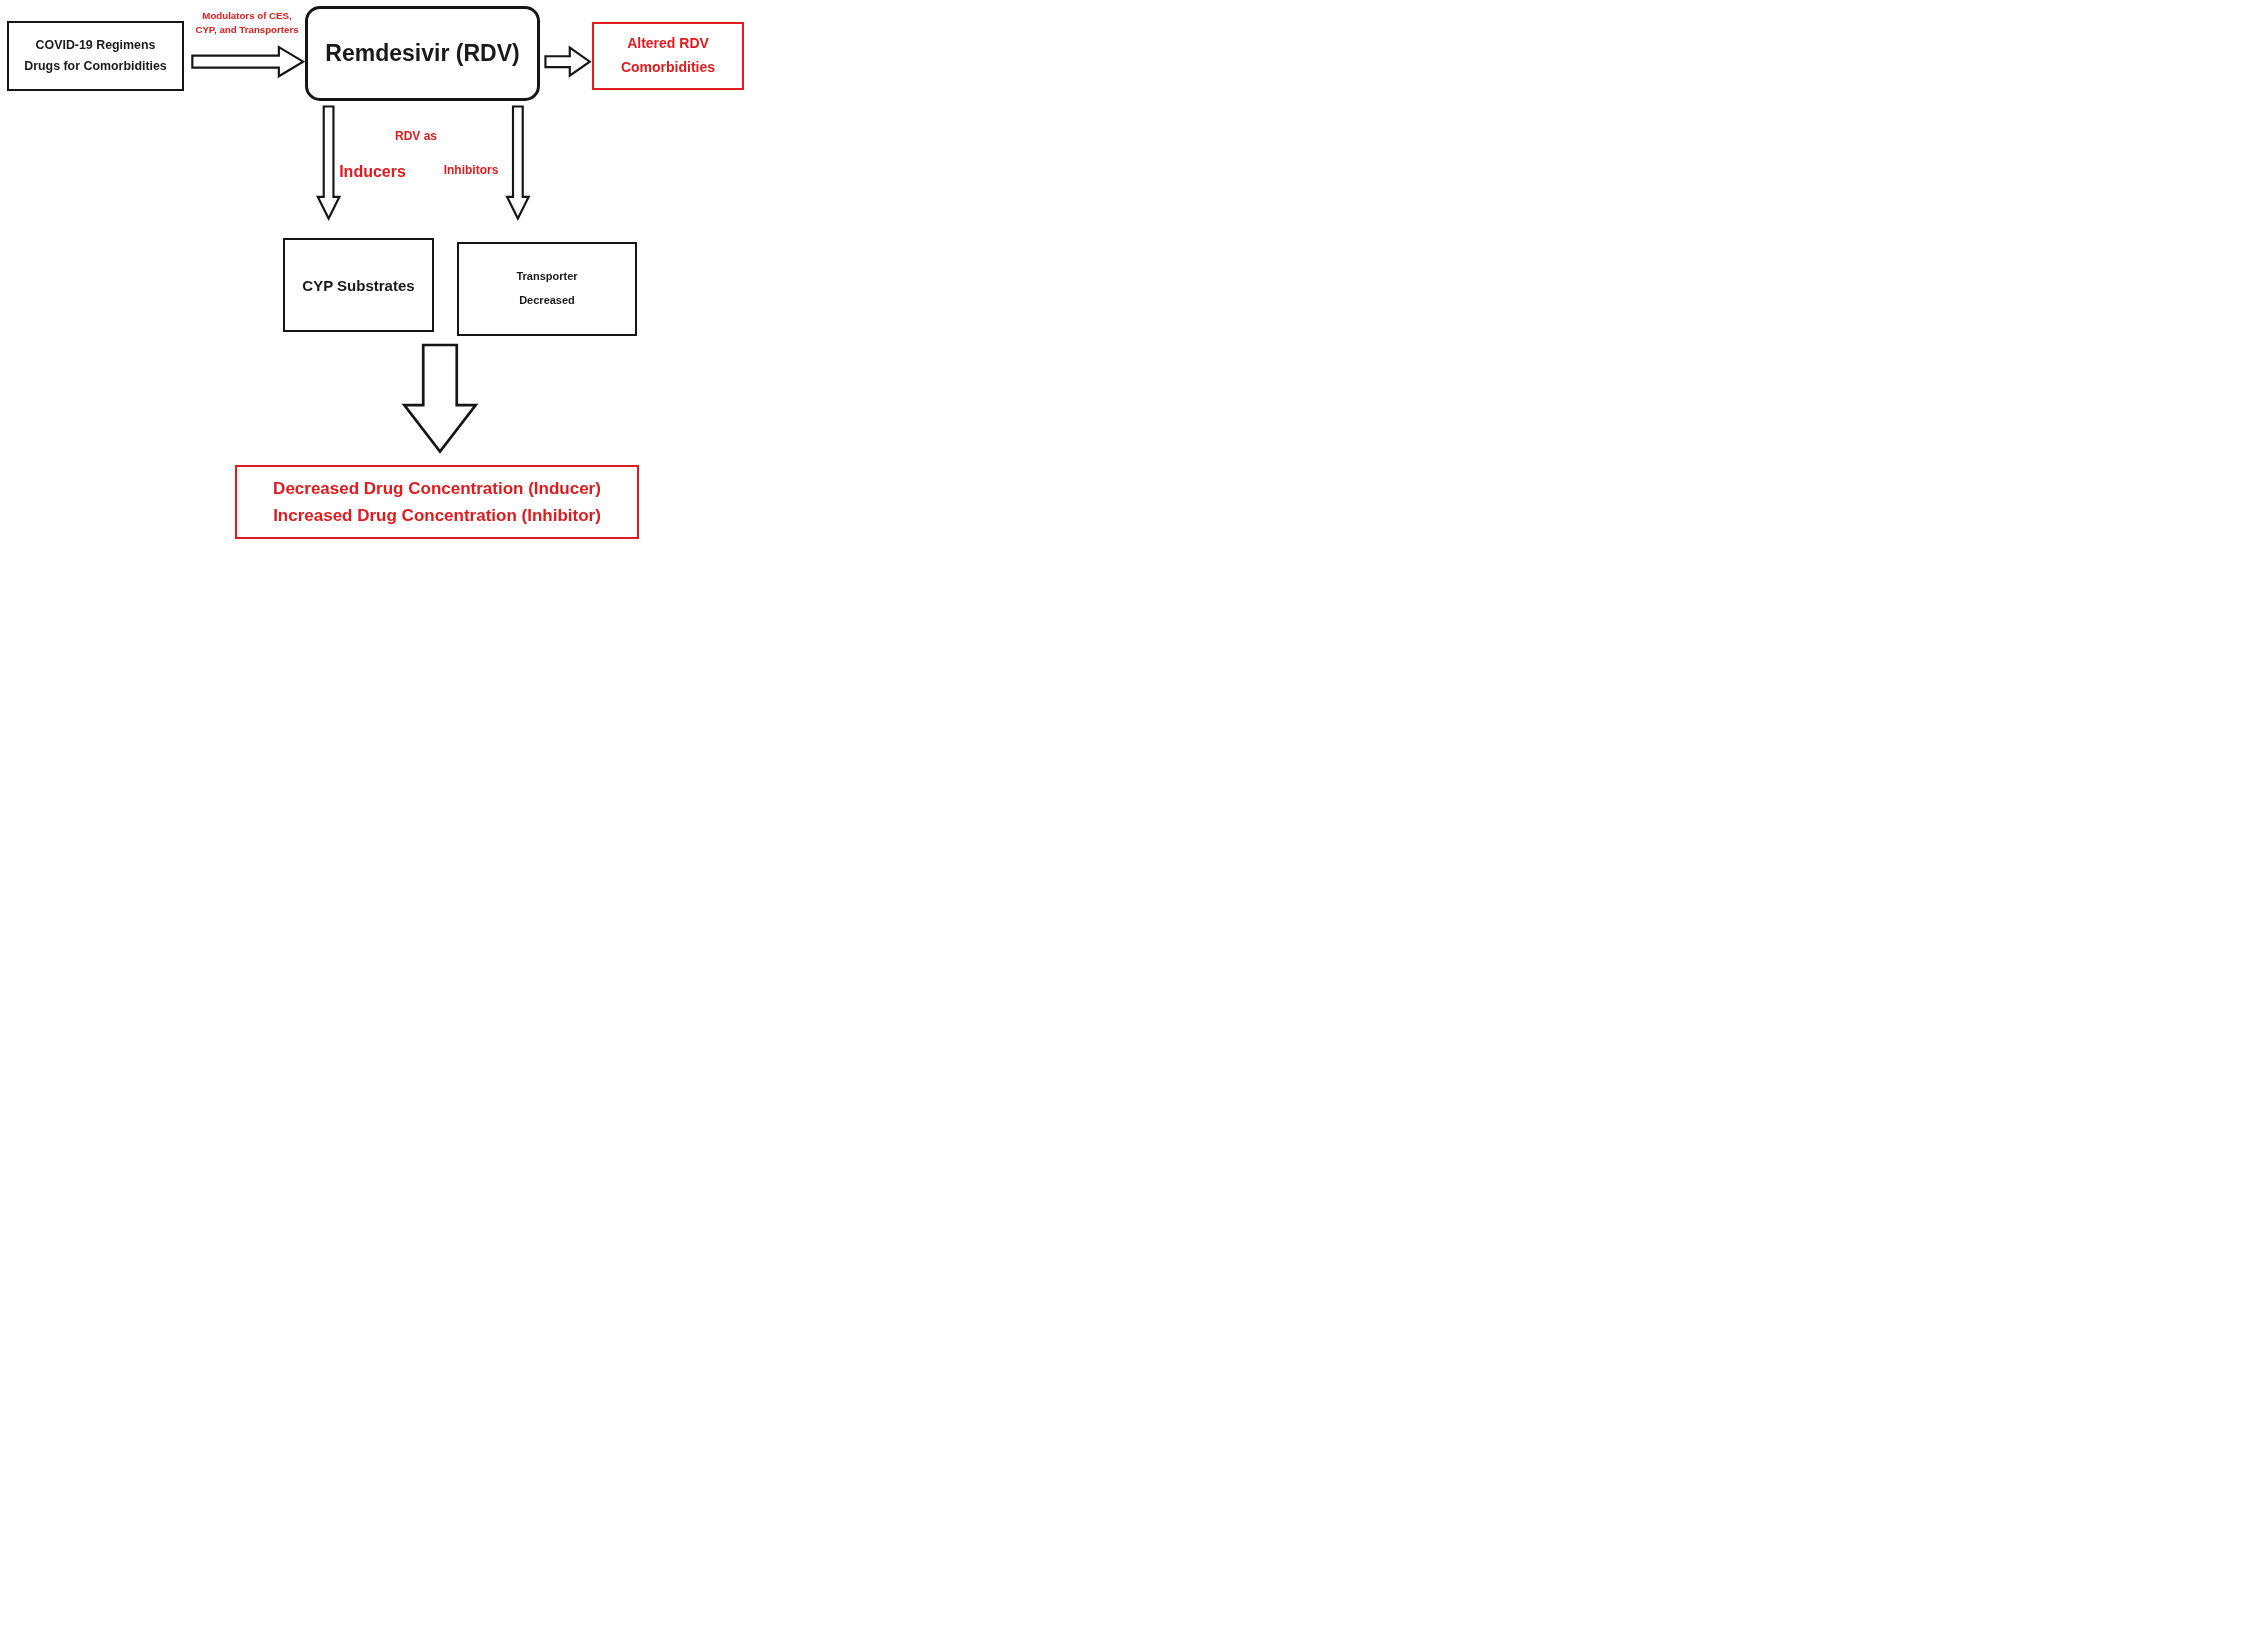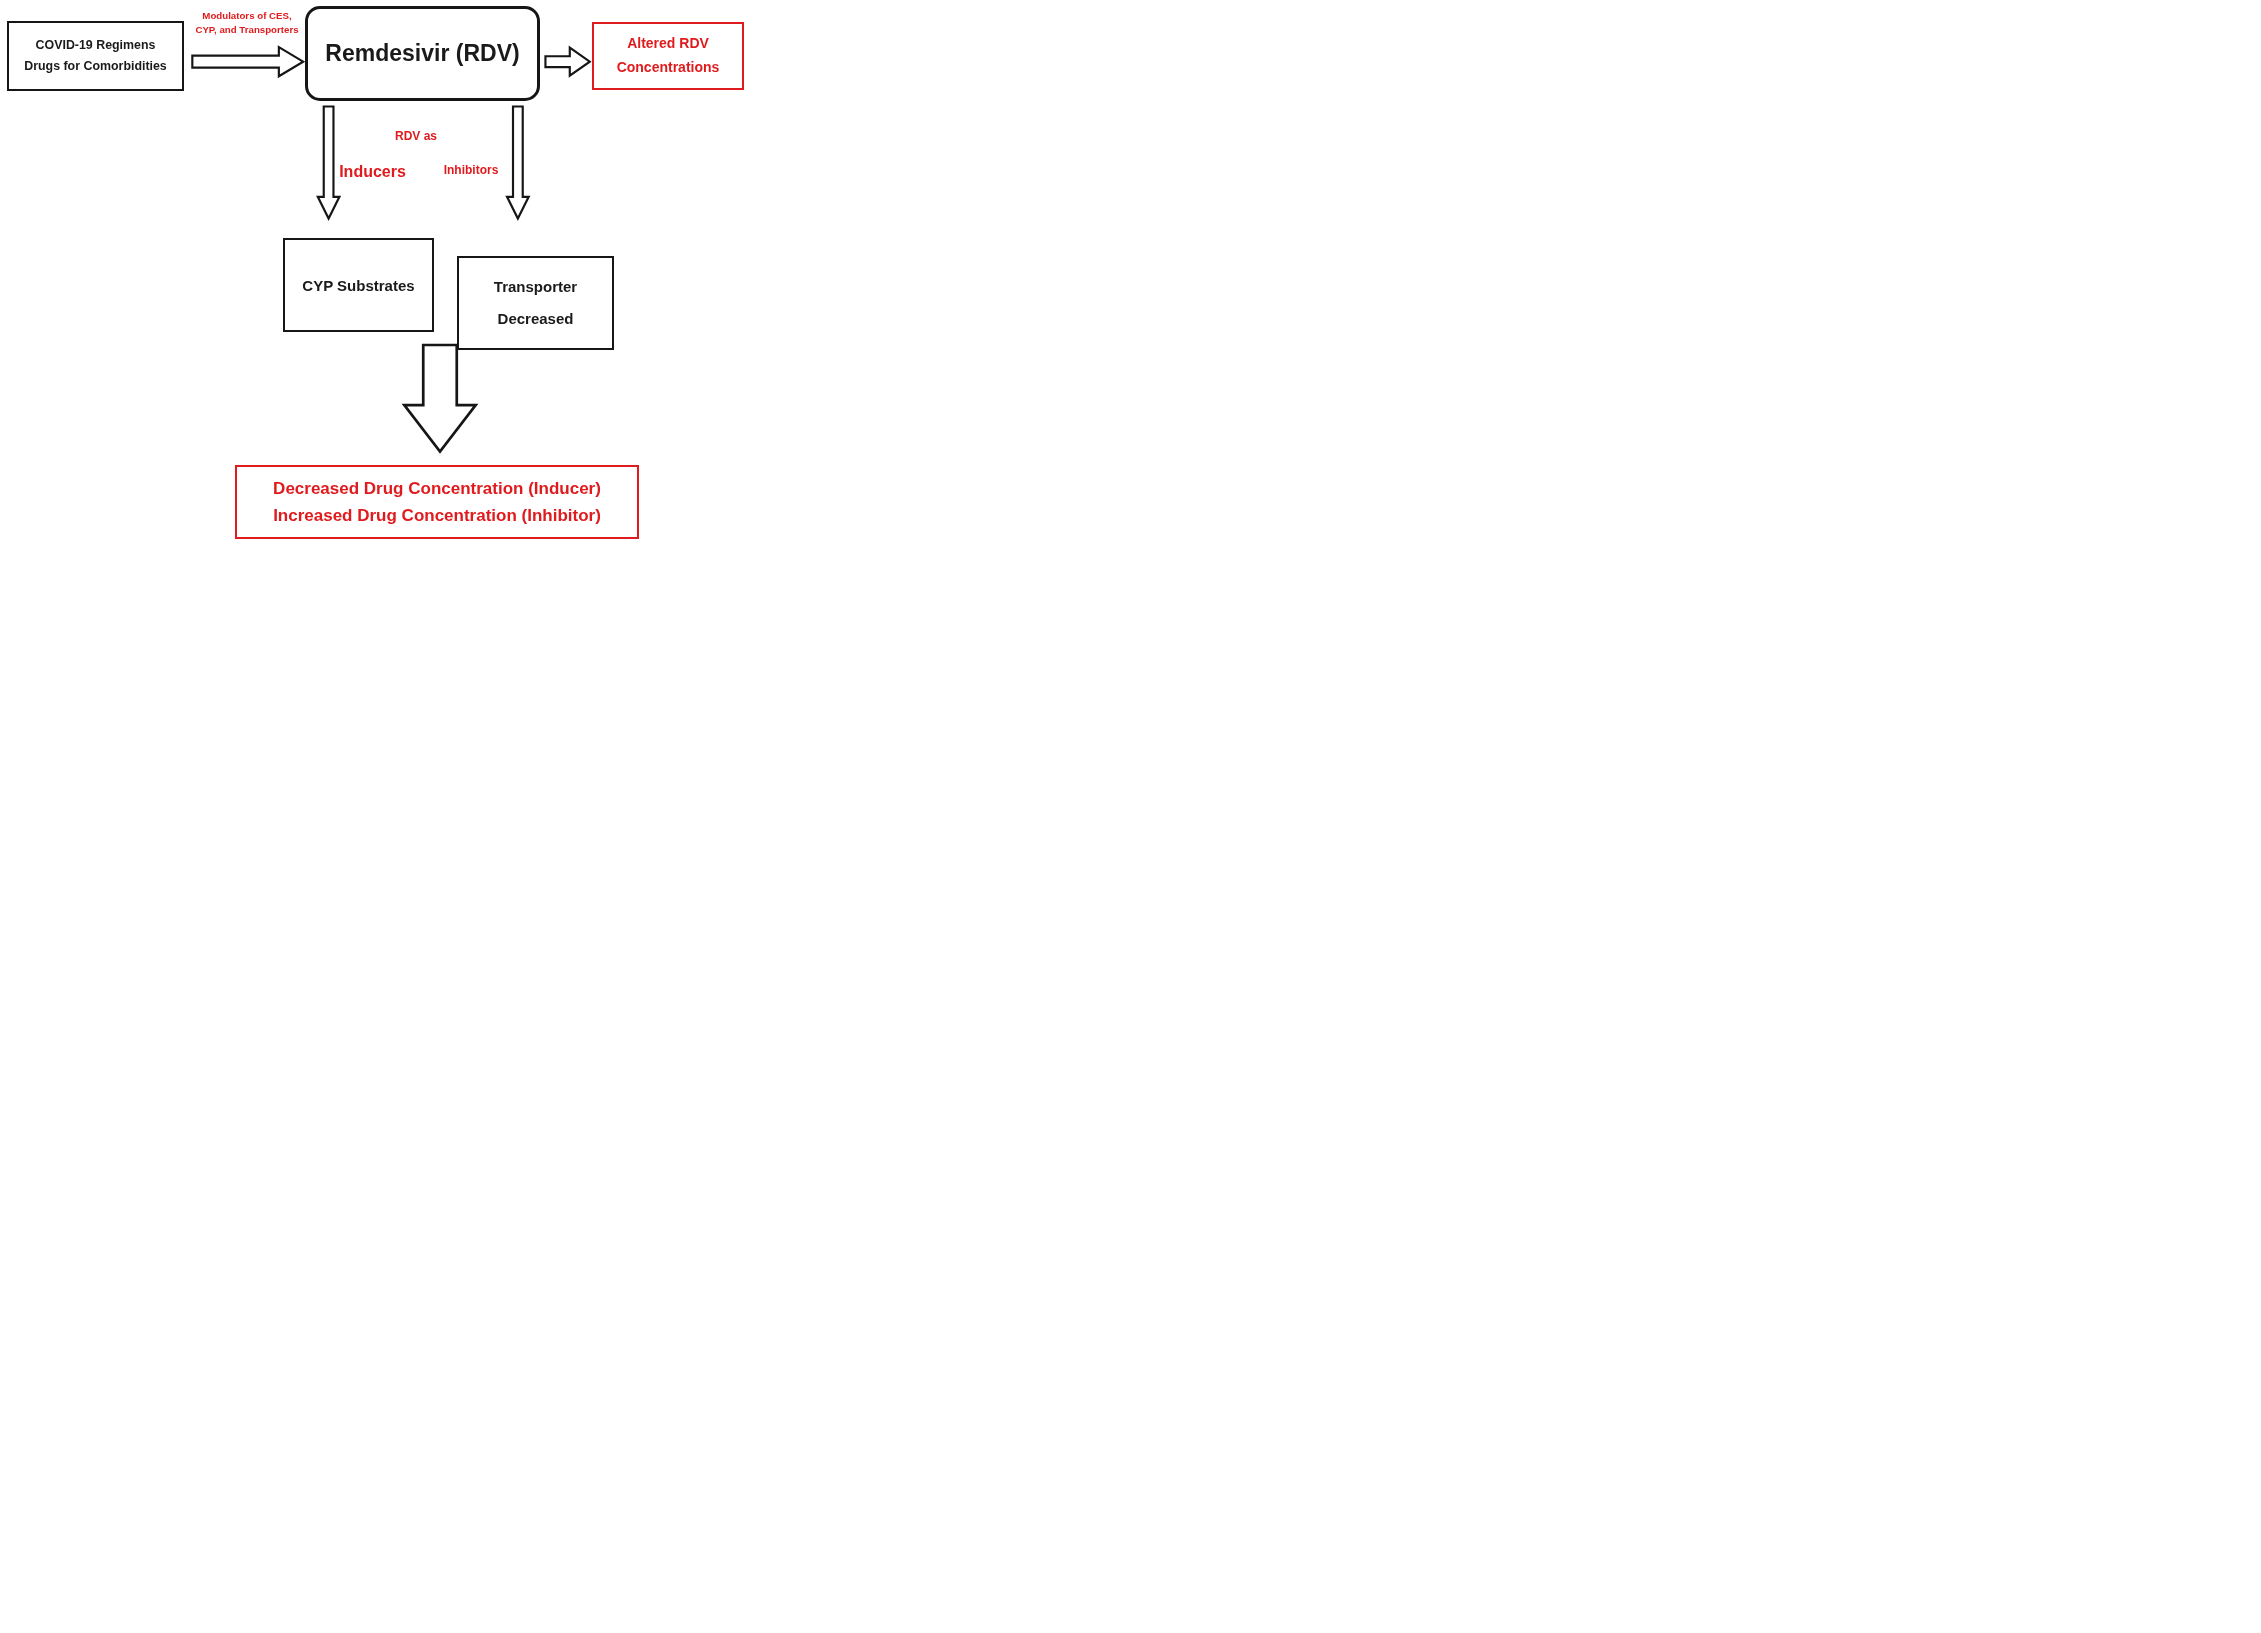--- a/index.html
+++ b/index.html
@@ -57,22 +57,22 @@
   }
   .altered-box {
     left: 592px; top: 21.6px; width: 152px; height: 68px;
     font-size: 14px; line-height: 1.7;
   }
   .cyp-box {
     left: 283px; top: 238px; width: 151px; height: 94px;
     font-size: 15px;
   }
   .transporter-box {
-    left: 457px; top: 256px; width: 157px; height: 94px;
-    font-size: 15px; line-height: 2.15;
+    left: 457px; top: 242px; width: 180px; height: 94px;
+    font-size: 11px; line-height: 2.15;
   }
   .outcome-box {
     left: 235px; top: 465px; width: 404px; height: 74px;
     font-size: 17px; line-height: 1.6;
   }
   .free-label {
     position: absolute;
     text-align: center;
     color: #e01b1e;
   }
@@ -120,21 +120,21 @@
     <div>Modulators of CES,</div>
     <div>CYP, and Transporters</div>
   </div>
 
   <div class="node rdv-box">
     <div>Remdesivir (RDV)</div>
   </div>
 
   <div class="node red-border altered-box">
     <div>Altered RDV</div>
-    <div>Concentrations</div>
+    <div>Comorbidities</div>
   </div>
 
   <div class="free-label rdv-as-label">RDV as</div>
 
   <div class="free-label inducers-label">Inducers</div>
 
   <div class="free-label inhibitors-label">Inhibitors</div>
 
   <div class="node black-border cyp-box">
     <div>CYP Substrates</div>

